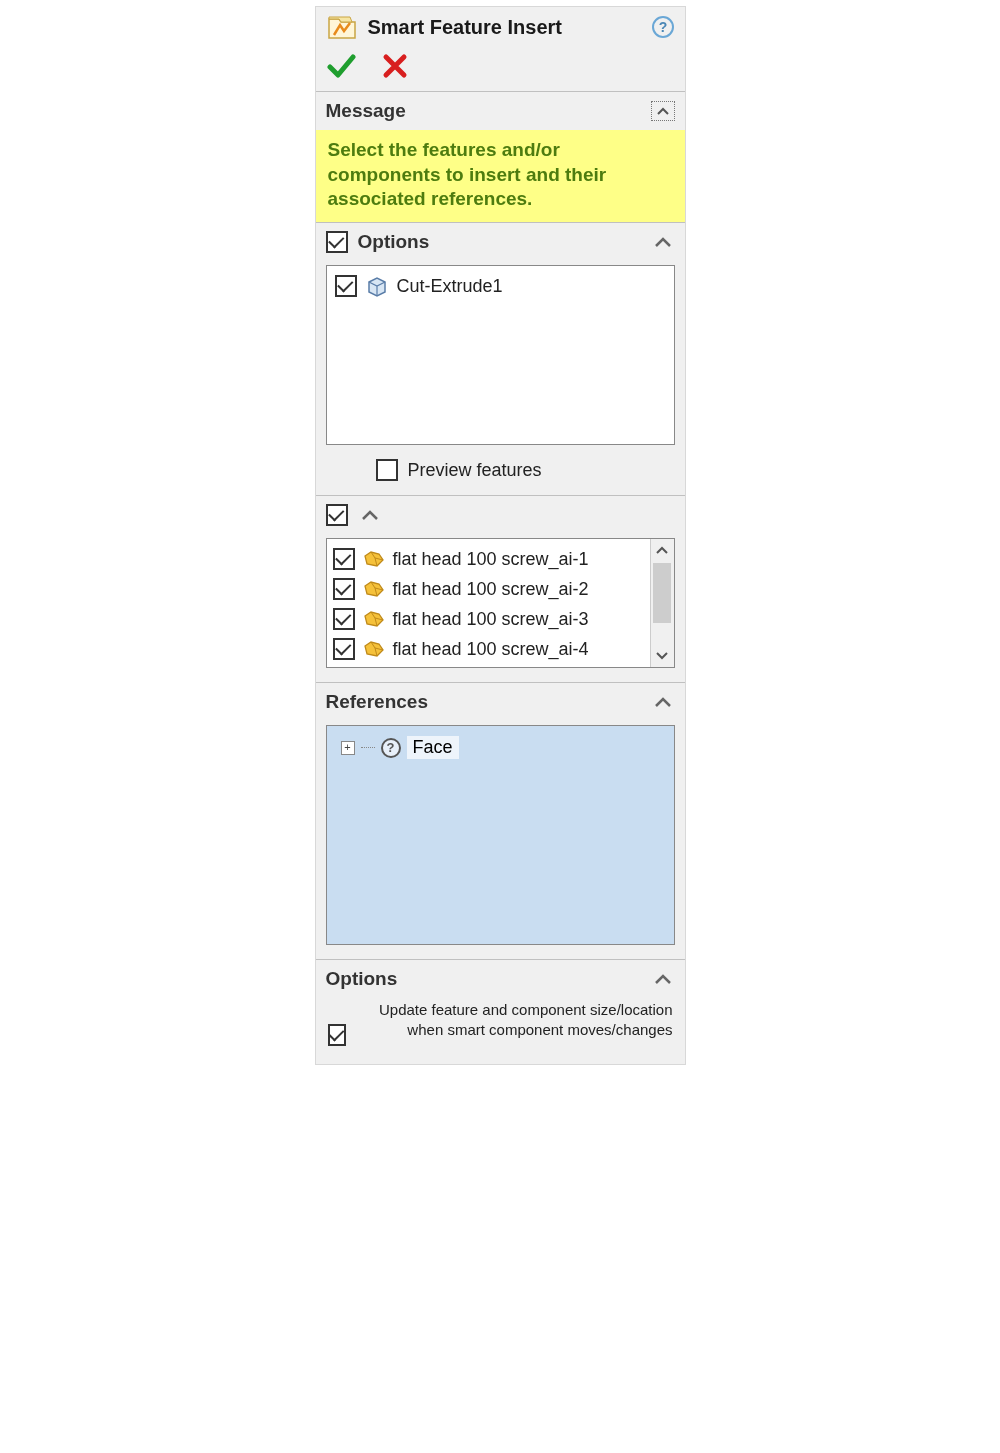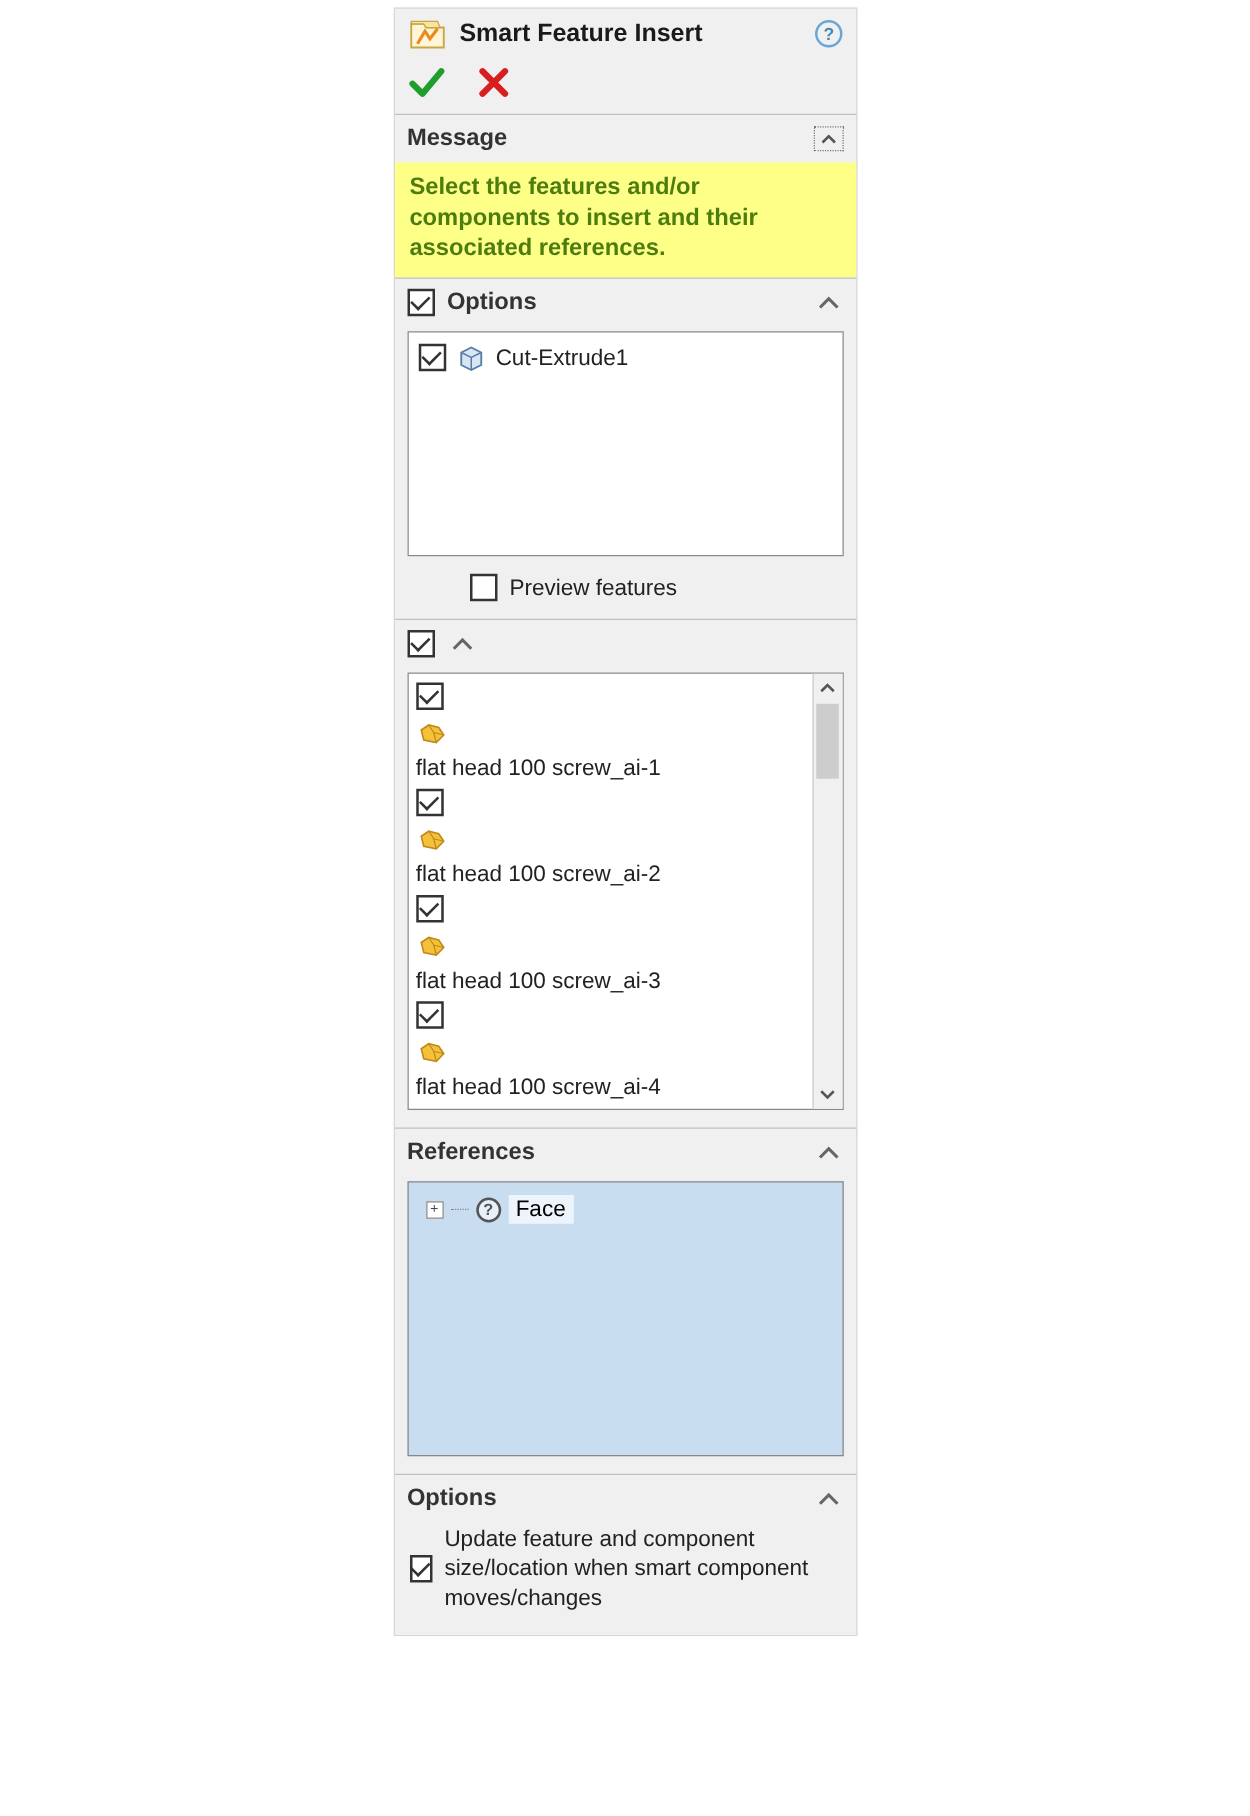--- a/index.html
+++ b/index.html
@@ -140,24 +140,23 @@
     border: 1px solid #888;
     background: #fff;
     display: flex;
   }
   .components-box {
     flex: 1;
     padding: 4px;
   }
   .comp-row {
     display: flex;
-    align-items: flex-start;
+    align-items: flex-end;
     gap: 6px;
     padding: 3px 2px;
-    flex-direction: column;
   }
   .comp-icon {
     width: 26px;
     height: 24px;
   }
   .scrollbar {
     width: 24px;
     background: #f0f0f0;
     border-left: 1px solid #ccc;
     display: flex;
@@ -227,23 +226,24 @@
     background: #eef4fb;
     padding: 1px 6px;
   }
   .options-body {
     padding: 2px 12px 18px 12px;
     display: flex;
     gap: 10px;
     align-items: flex-start;
   }
   .options-text {
-    font-size: 18px;
+    font-size: 15px;
     color: #222;
     line-height: 1.3;
+    text-align: right;
   }
 </style>
 </head>
 <body>
 
 <div class="panel">
 
   <div class="header">
     <span class="folder-icon">
       <svg viewBox="0 0 32 28">

